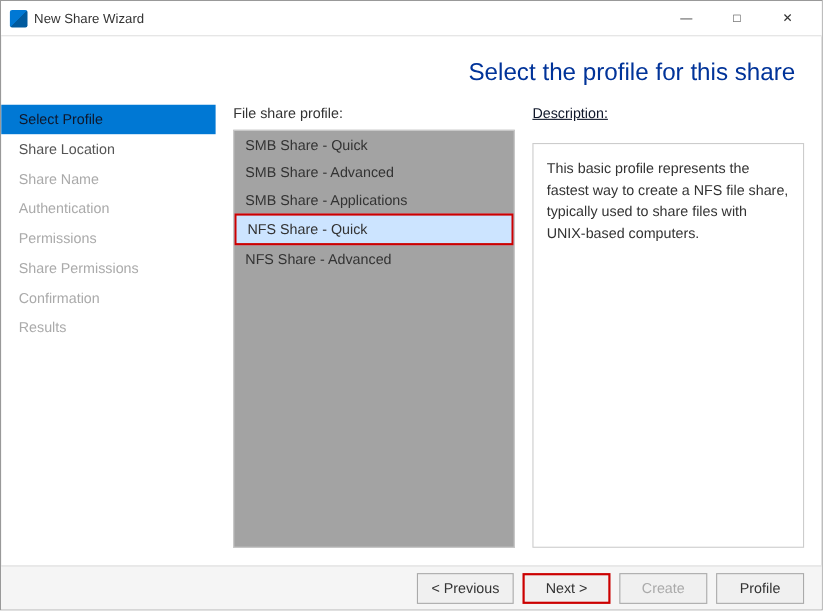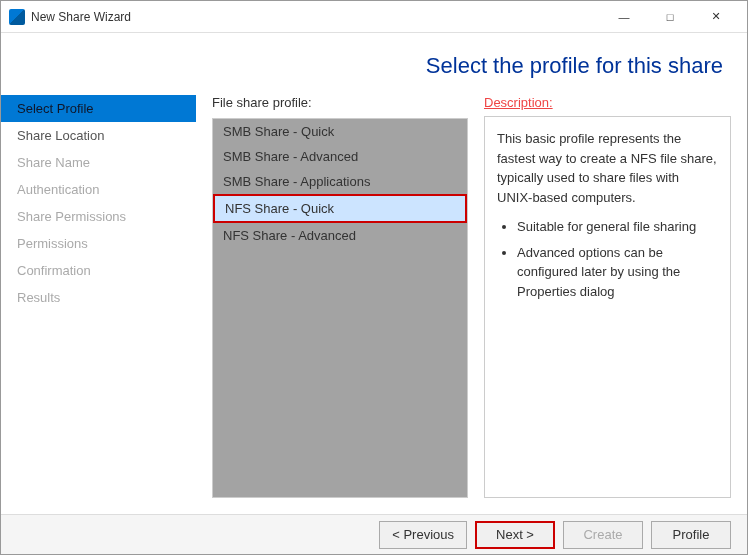--- a/index.html
+++ b/index.html
@@ -135,22 +135,22 @@
       background: #cce4ff;
       border: 2px solid #cc0000;
     }
     .description-section {
       flex: 1;
       display: flex;
       flex-direction: column;
     }
     .desc-label {
       font-size: 13px;
-      color: #ef4444;
-      margin-bottom: 6px;
+      color: #0f172a;
+      margin-bottom: 20px;
       text-decoration: underline;
     }
     .desc-box {
       border: 1px solid #ccc;
       background: #fff;
       flex: 1;
       padding: 12px;
       font-size: 13px;
       color: #333;
       line-height: 1.5;
@@ -212,22 +212,22 @@
   <div class="content">
     <div class="page-title">Select the profile for this share</div>
 
     <div class="main-area">
       <div class="sidebar">
 
       <div class="sidebar-item active">Select Profile</div>
           <div class="sidebar-item">Share Location</div>
           <div class="sidebar-item disabled">Share Name</div>
           <div class="sidebar-item disabled">Authentication</div>
+          <div class="sidebar-item disabled">Permissions</div>
           <div class="sidebar-item disabled">Share Permissions</div>
-          <div class="sidebar-item disabled">Permissions</div>
           <div class="sidebar-item disabled">Confirmation</div>
           <div class="sidebar-item disabled">Results</div>
         </div>
 
       <div class="right-content">
         <div class="profile-section">
           <div class="section-label">File share profile:</div>
           <div class="profile-list">
 
           <div class="profile-item">SMB Share - Quick</div>
@@ -235,25 +235,20 @@
               <div class="profile-item">SMB Share - Applications</div>
               <div class="profile-item selected">NFS Share - Quick</div>
               <div class="profile-item">NFS Share - Advanced</div>
             </div>
         </div>
 
         <div class="description-section">
           <div class="desc-label">Description:</div>
           <div class="desc-box">
             <span>This basic profile represents the fastest way to create a NFS file share, typically used to share files with UNIX-based computers.</span>
-            <ul>
-
-            <li>Suitable for general file sharing</li>
-                <li>Advanced options can be configured later by using the Properties dialog</li>
-              </ul>
           </div>
         </div>
       </div>
     </div>
   </div>
 
   <div class="footer">
     <button class="btn">&lt; Previous</button>
     <button class="btn primary">Next &gt;</button>
     <button class="btn" disabled="">Create</button>

